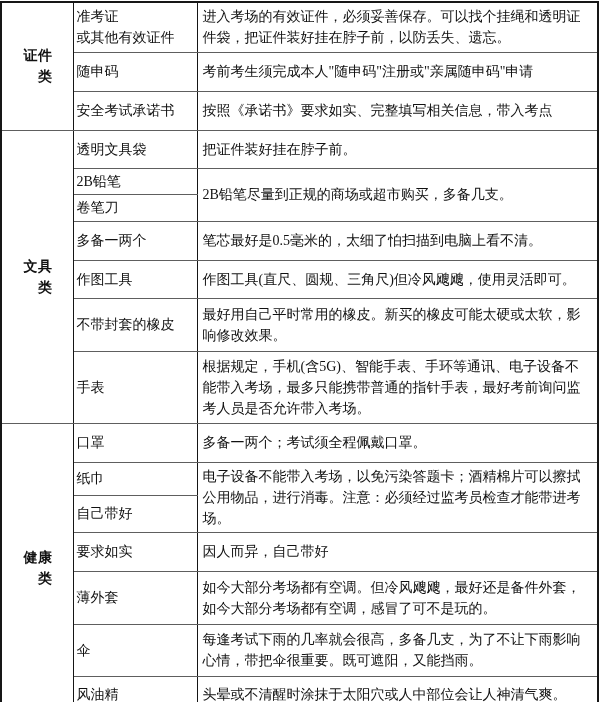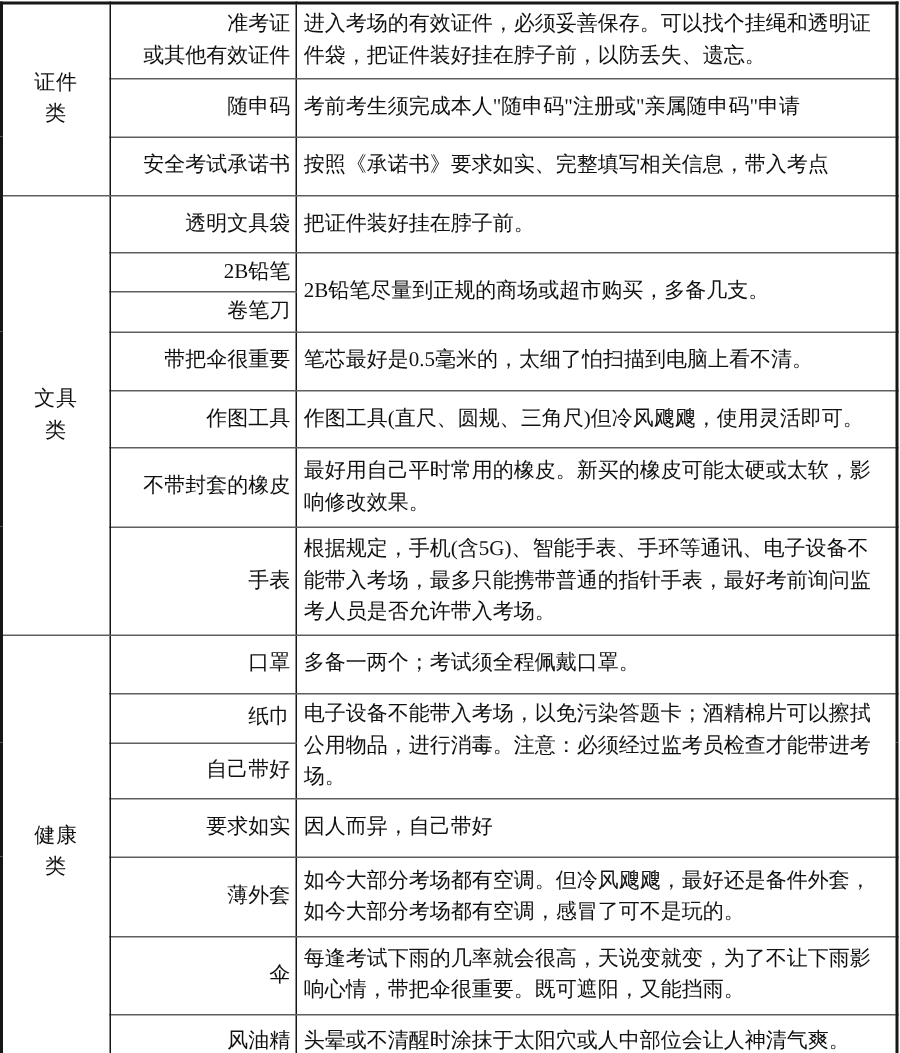--- a/index.html
+++ b/index.html
@@ -29,28 +29,28 @@
     border-right: 1px solid #151515;
     border-top: 1px solid #5e5e5e;
     border-bottom: 1px solid #5e5e5e;
     font-size: 14px;
     line-height: 21px;
     vertical-align: middle;
     overflow: hidden;
     background: #ffffff;
   }
   td.cat {
-    text-align: center;
-    font-weight: normal;
+    text-align: right;
+    font-weight: bold;
     font-size: 15px;
     letter-spacing: 0.5px;
     padding: 0 20px;
   }
   td.item {
-    text-align: right;
+    text-align: left;
     white-space: pre-line;
     padding: 2px 3px;
   }
   td.desc {
     text-align: left;
     padding: 3px 6px 3px 5px;
     margin-left: 28px;
   }
 </style>
 </head>
@@ -86,21 +86,21 @@
         <td class="desc">把证件装好挂在脖子前。</td>
       </tr>
       <tr style="height:26px">
         <td class="item">2B铅笔</td>
         <td class="desc" rowspan="2">2B铅笔尽量到正规的商场或超市购买，多备几支。</td>
       </tr>
       <tr style="height:27px">
         <td class="item">卷笔刀</td>
       </tr>
       <tr style="height:39px">
-        <td class="item">带把伞很重要</td>
+        <td class="item">多备一两个</td>
         <td class="desc">笔芯最好是0.5毫米的，太细了怕扫描到电脑上看不清。</td>
       </tr>
       <tr style="height:38px">
         <td class="item">作图工具</td>
         <td class="desc">作图工具(直尺、圆规、三角尺)但冷风飕飕，使用灵活即可。</td>
       </tr>
       <tr style="height:53px">
         <td class="item">不带封套的橡皮</td>
         <td class="desc">最好用自己平时常用的橡皮。新买的橡皮可能太硬或太软，影响修改效果。</td>
       </tr>
@@ -124,21 +124,21 @@
       <tr style="height:39px">
         <td class="item">要求如实</td>
         <td class="desc">因人而异，自己带好</td>
       </tr>
       <tr style="height:53px">
         <td class="item">薄外套</td>
         <td class="desc">如今大部分考场都有空调。但冷风飕飕，最好还是备件外套，如今大部分考场都有空调，感冒了可不是玩的。</td>
       </tr>
       <tr style="height:52px">
         <td class="item">伞</td>
-        <td class="desc">每逢考试下雨的几率就会很高，天说变就变，为了不让下雨影响心情，带把伞很重要。既可遮阳，又能挡雨。</td>
+        <td class="desc">每逢考试下雨的几率就会很高，多备几支，为了不让下雨影响心情，带把伞很重要。既可遮阳，又能挡雨。</td>
       </tr>
       <tr style="height:37px">
         <td class="item">风油精</td>
         <td class="desc">头晕或不清醒时涂抹于太阳穴或人中部位会让人神清气爽。</td>
       </tr>
     </tbody>
   </table>
 </div>
 
 </body></html>

